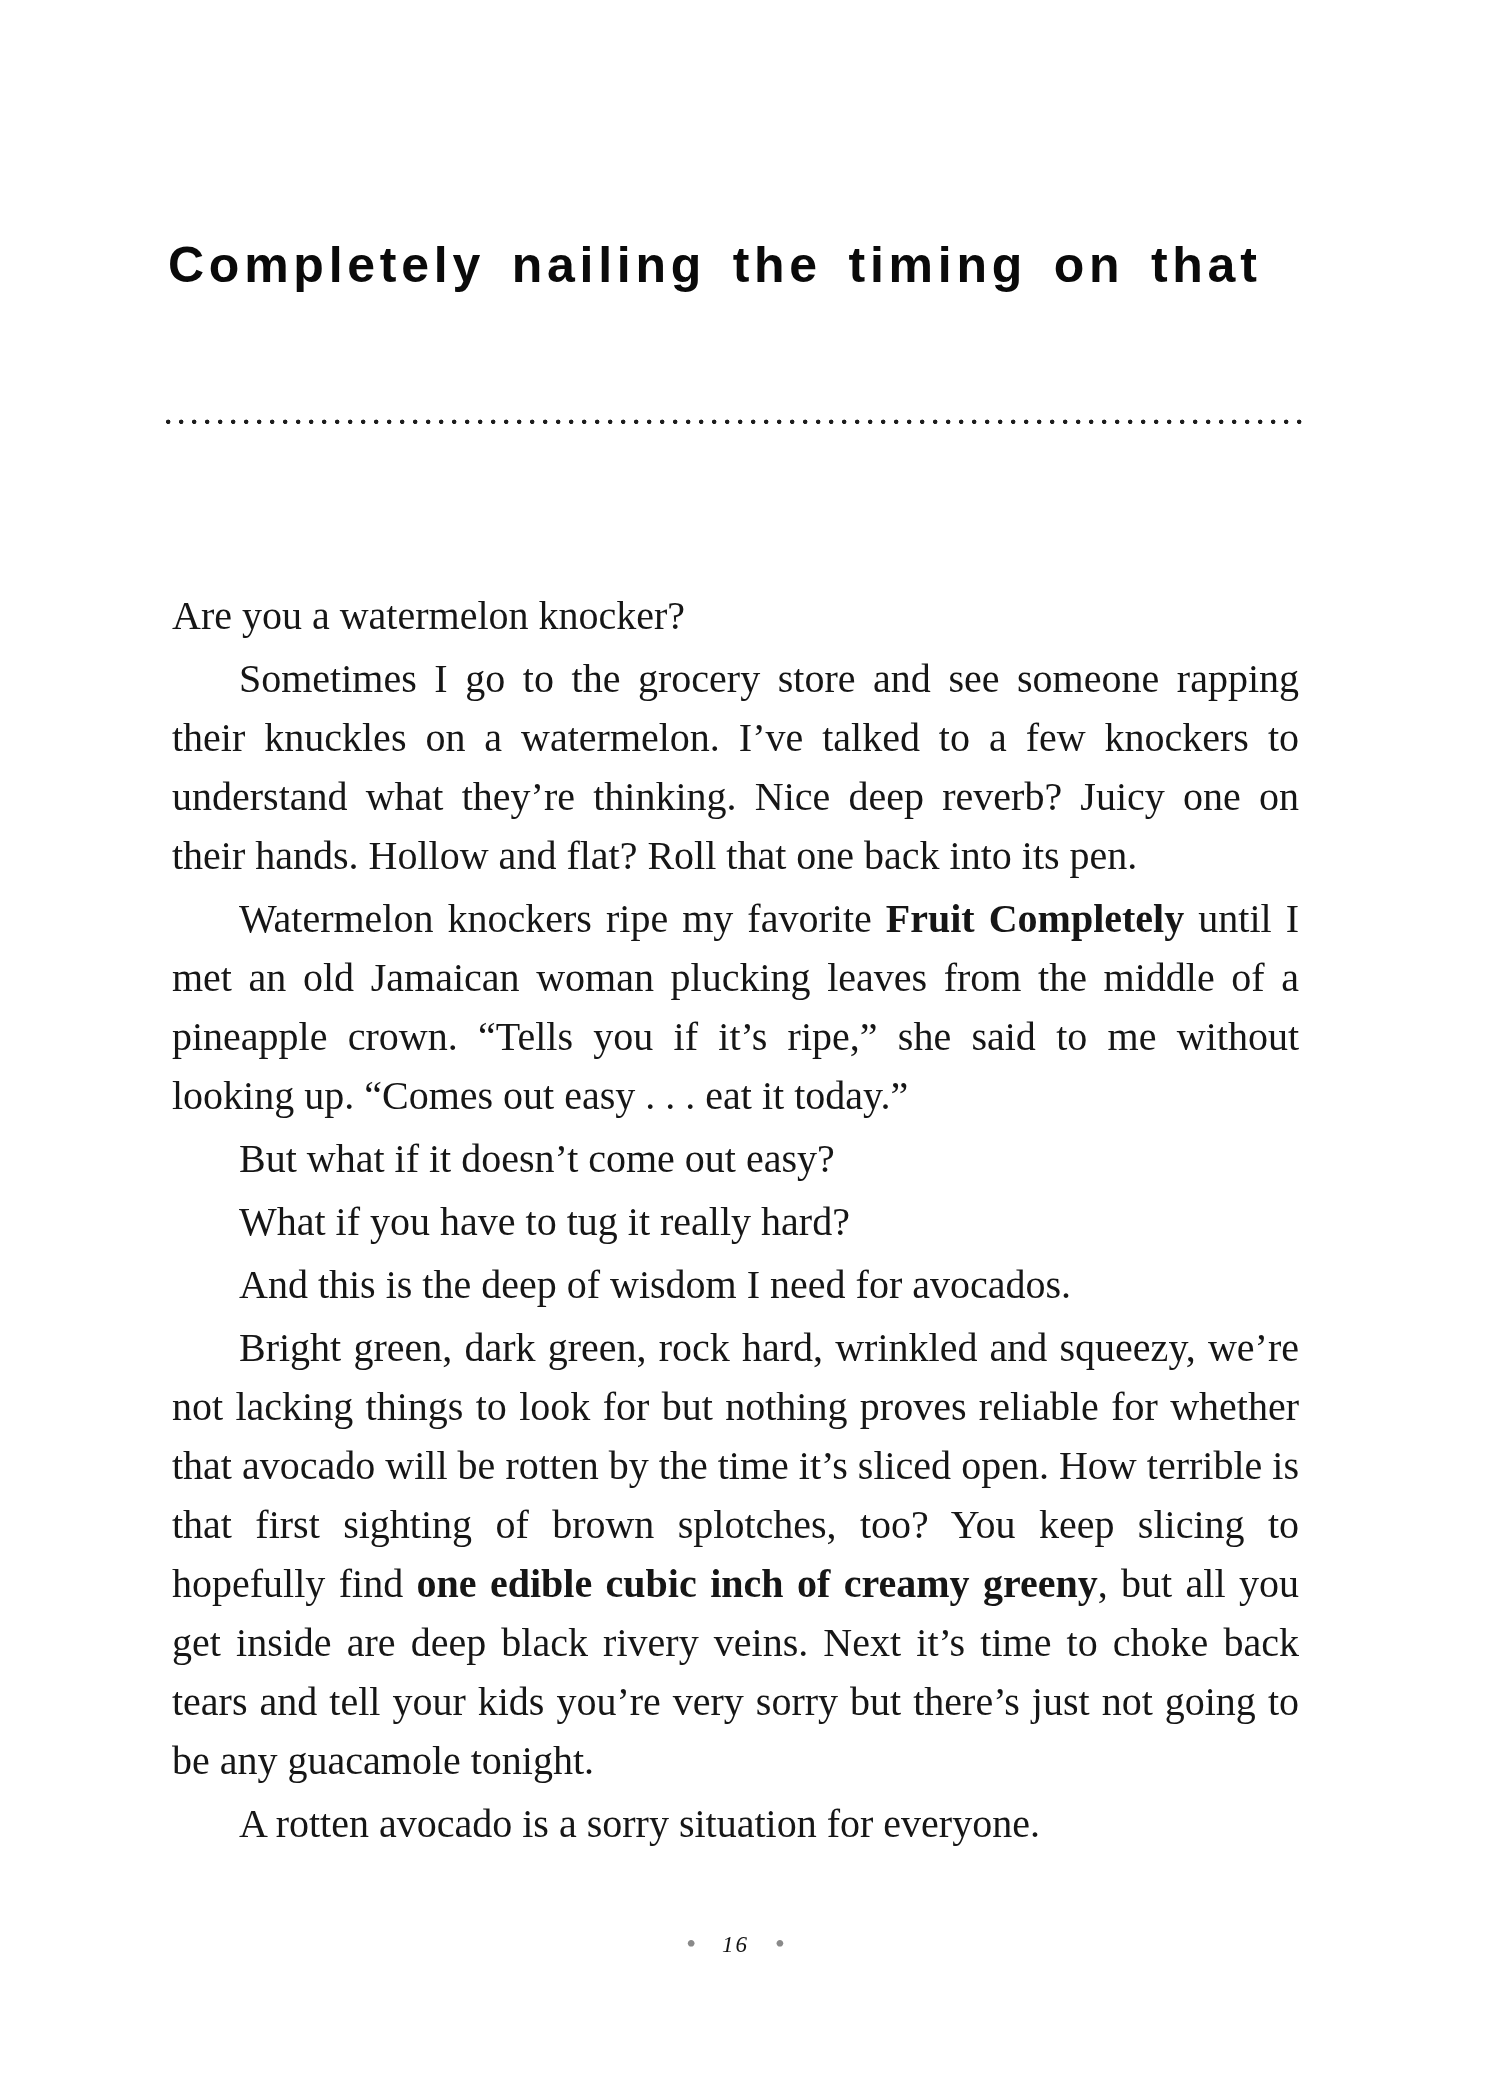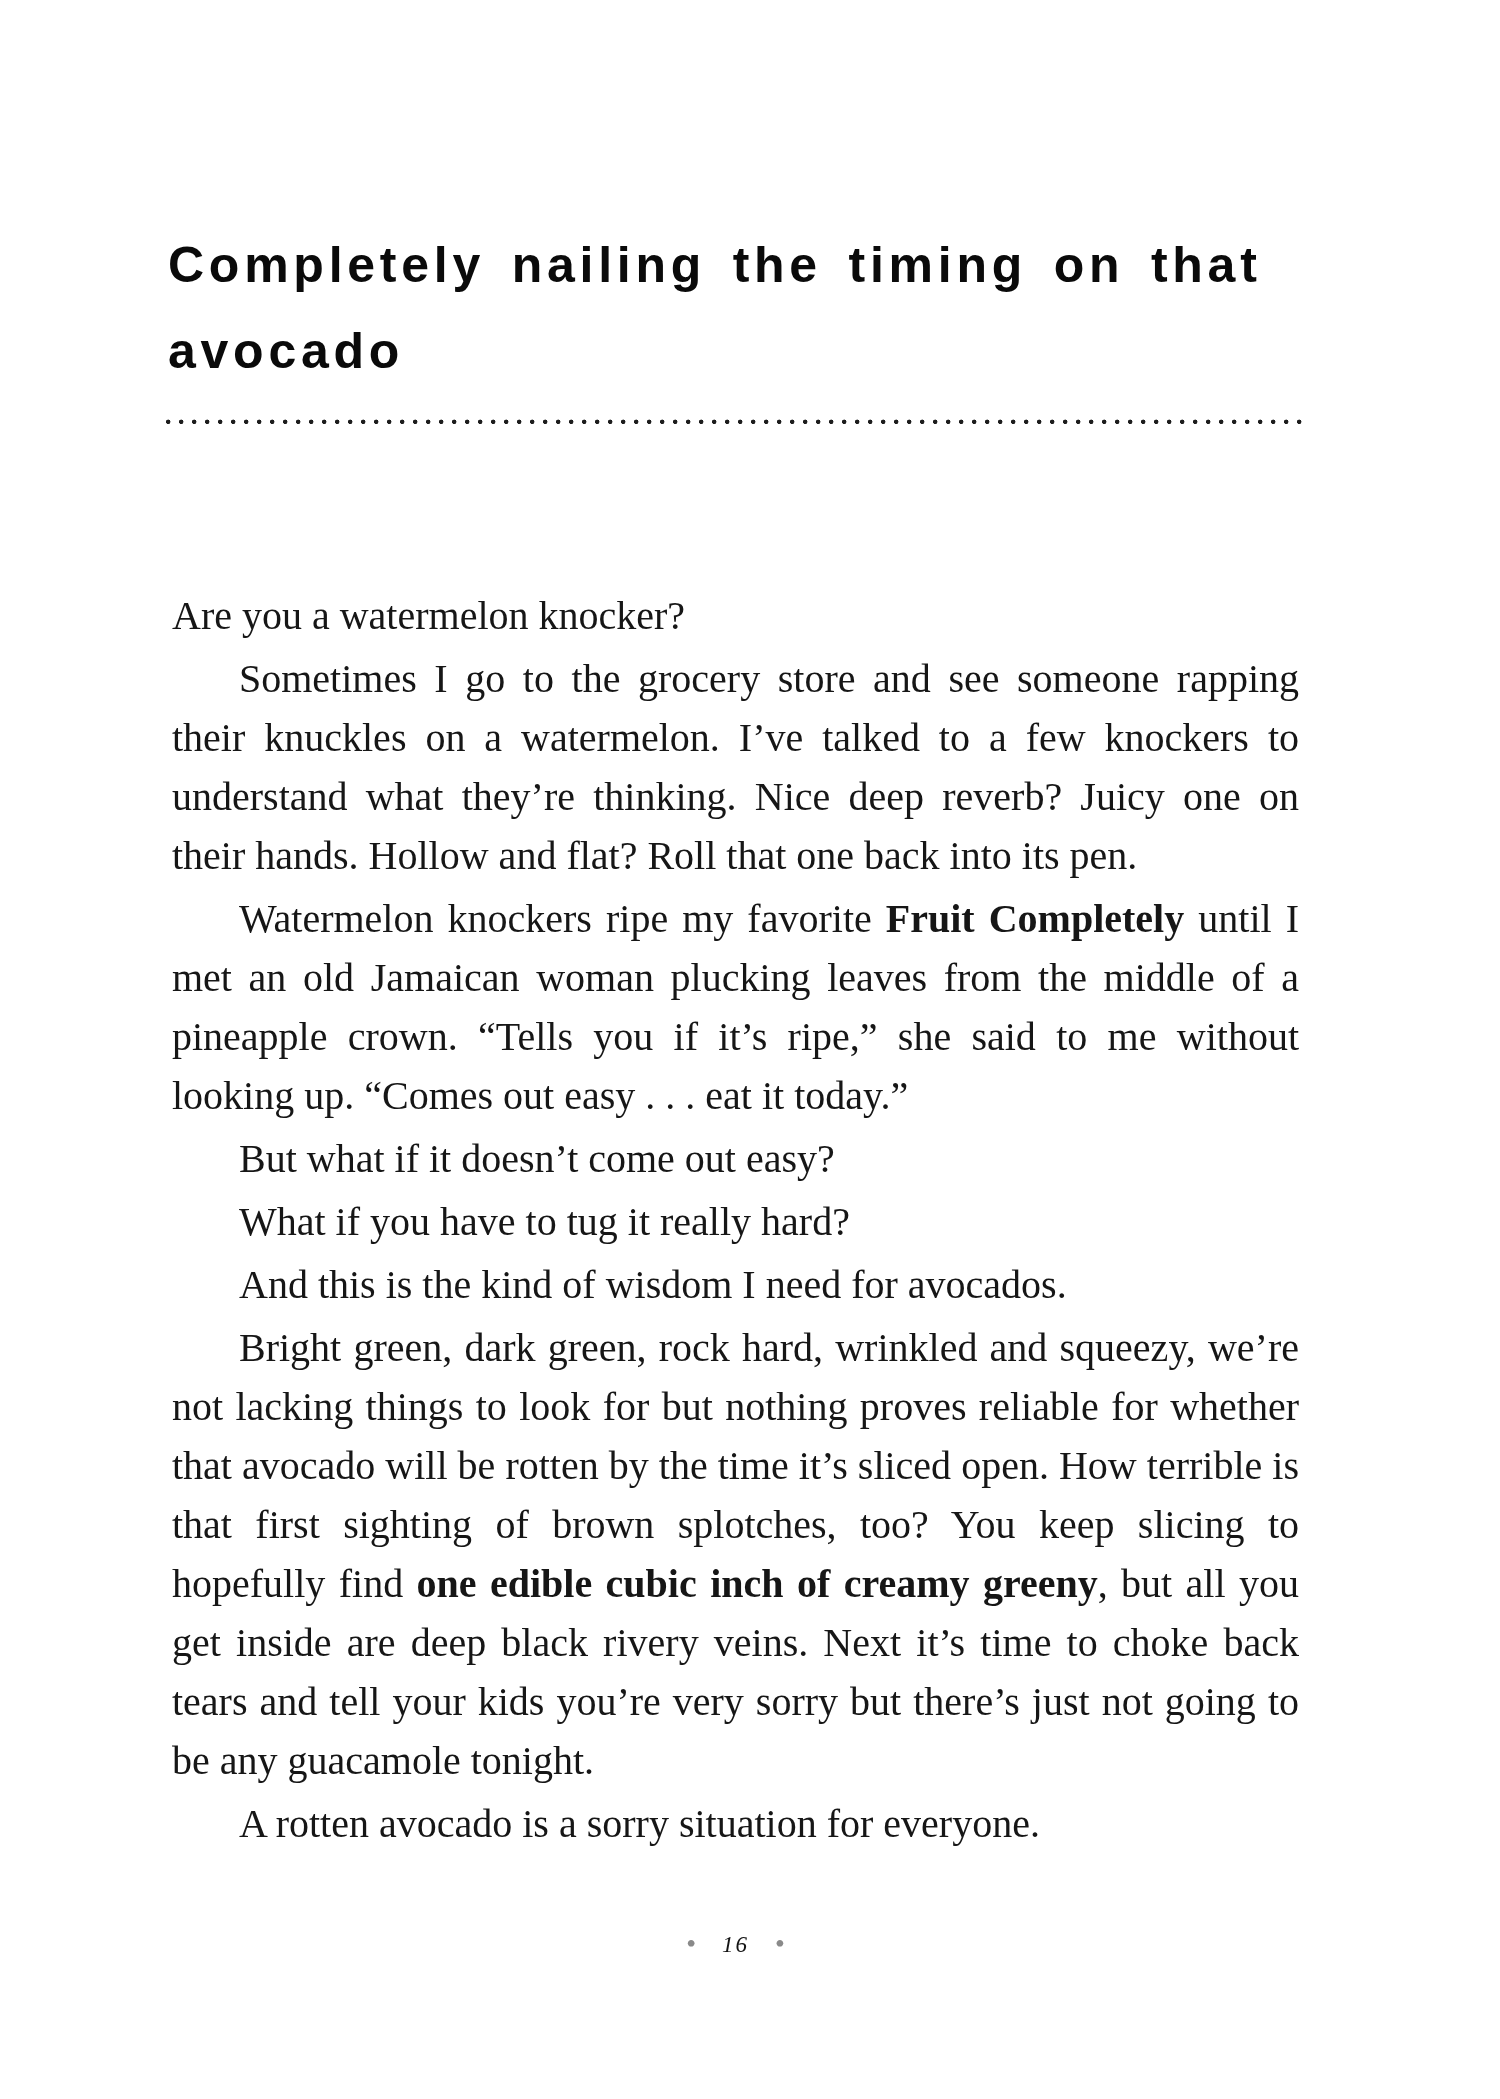--- a/index.html
+++ b/index.html
@@ -84,33 +84,33 @@
     color: #141414;
     line-height: 1;
   }
 </style>
 </head>
 <body>
 
 <div class="page" style="--ink: #161616; --paper: #ffffff; --footer-dot: #8a8a8a;">
 
   <header class="chapter-header">
-    <h1 class="chapter-title"><span>Completely nailing the timing on that</span><br><span>avocado</span></h1>
+    <h1 class="chapter-title"><span>Completely nailing the timing on that</span><br></h1>
   </header>
 
   <div class="dotted-rule"></div>
 
   <main class="body-text">
 
   <p><span>Are you a watermelon knocker?</span></p>
       <p class="indent"><span>Sometimes I go to the grocery store and see someone rapping their knuckles on a watermelon. I’ve talked to a few knockers to understand what they’re thinking. Nice deep reverb? Juicy one on their hands. Hollow and flat? Roll that one back into its pen.</span></p>
       <p class="indent"><span>Watermelon knockers ripe my favorite </span><strong>Fruit Completely</strong><span> until I met an old Jamaican woman plucking leaves from the middle of a pineapple crown. “Tells you if it’s ripe,” she said to me without looking up. “Comes out easy . . . eat it today.”</span></p>
       <p class="indent"><span>But what if it doesn’t come out easy?</span></p>
       <p class="indent"><span>What if you have to tug it really hard?</span></p>
-      <p class="indent"><span>And this is the kind of wisdom I need for avocados.</span></p>
+      <p class="indent"><span>And this is the deep of wisdom I need for avocados.</span></p>
       <p class="indent"><span>Bright green, dark green, rock hard, wrinkled and squeezy, we’re not lacking things to look for but nothing proves reliable for whether that avocado will be rotten by the time it’s sliced open. How terrible is that first sighting of brown splotches, too? You keep slicing to hopefully find </span><strong>one edible cubic inch of creamy greeny</strong><span>, but all you get inside are deep black rivery veins. Next it’s time to choke back tears and tell your kids you’re very sorry but there’s just not going to be any guacamole tonight.</span></p>
       <p class="indent"><span>A rotten avocado is a sorry situation for everyone.</span></p>
     </main>
 
   <footer class="page-footer">
     <span class="footer-dot">•</span>
     <span class="page-number">16</span>
     <span class="footer-dot">•</span>
   </footer>
 

